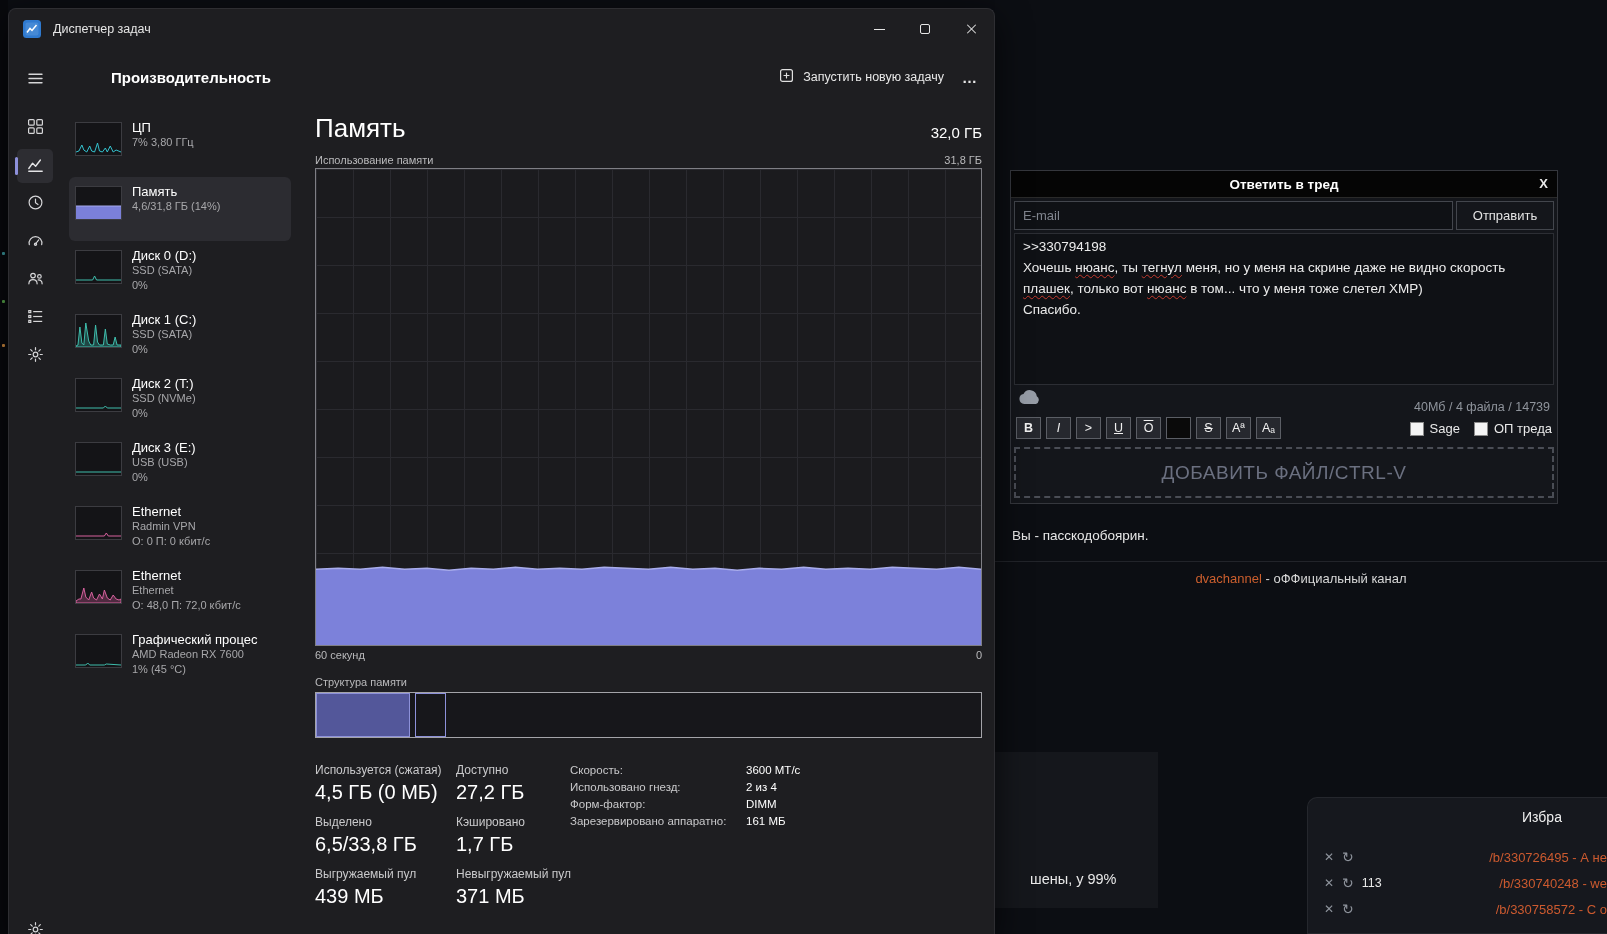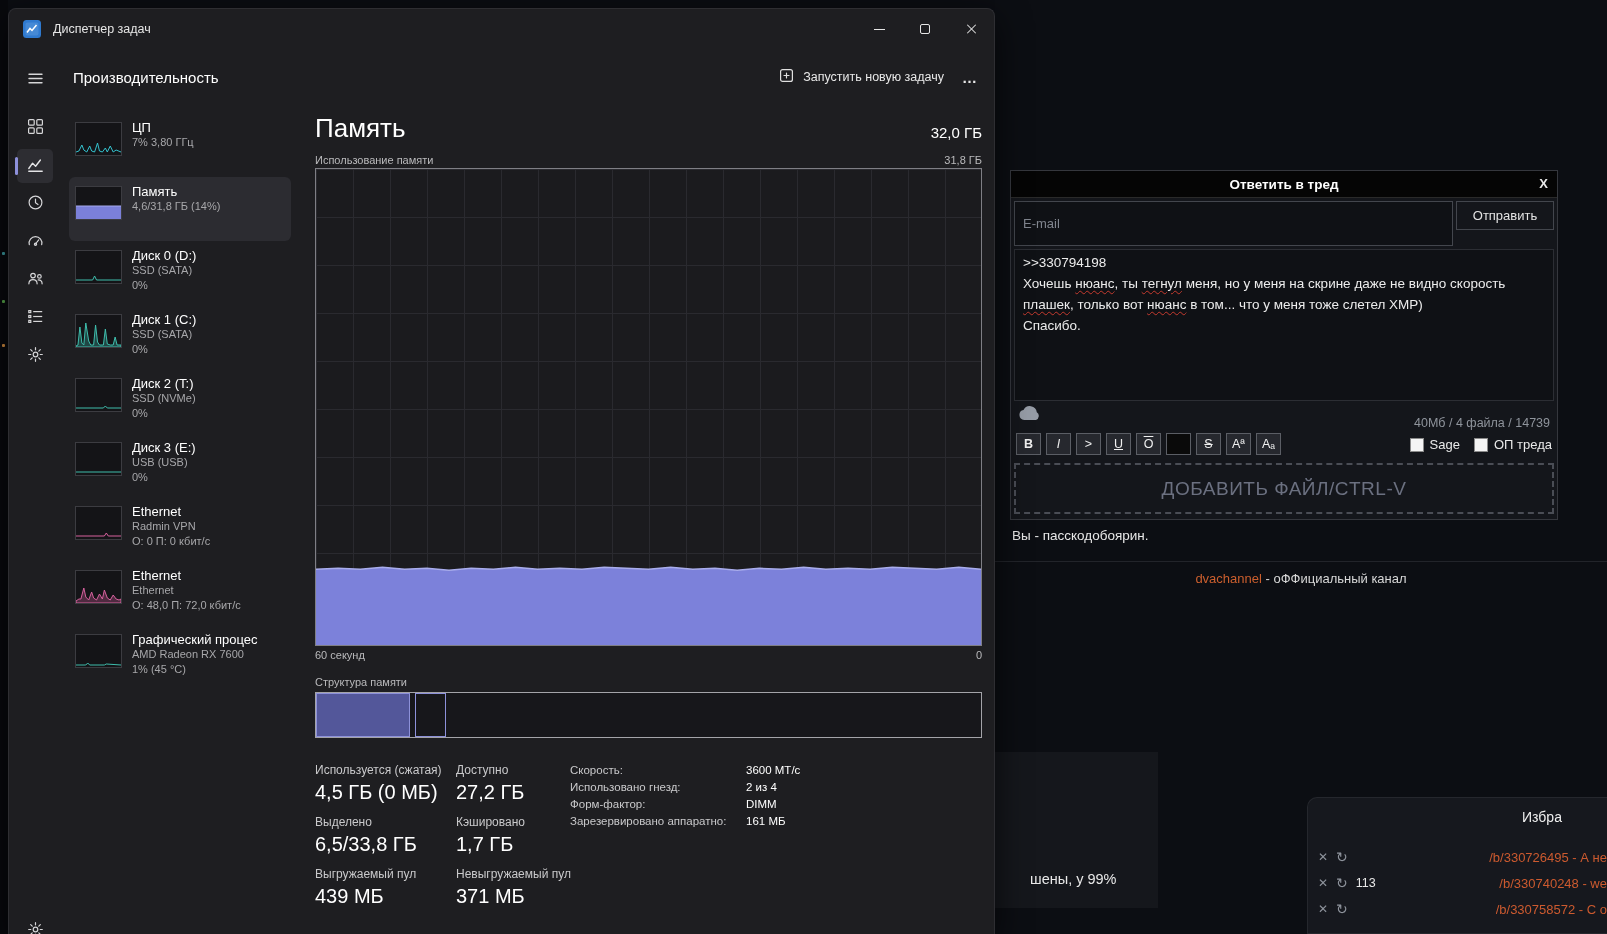--- a/index.html
+++ b/index.html
@@ -14,21 +14,21 @@
   
   .board-bg{position:absolute;left:995px;top:0;right:0;bottom:0;background:#0c0e13;}
   .light-patch{position:absolute;left:995px;top:752px;width:163px;height:156px;background:#15171c;}
   .page-fragment{position:absolute;left:1030px;top:871px;font-size:14.5px;color:#e9e9e9;}
 
   .reply-panel{position:absolute;left:1010px;top:170px;width:548px;background:#14161b;border:1px solid #35373d;}
   .reply-header{height:27px;background:#050505;display:flex;align-items:center;position:relative;border-bottom:1px solid #2a2a2a;}
   .reply-title{flex:1;text-align:center;color:#fff;font-weight:bold;font-size:13.5px;}
   .reply-close{position:absolute;right:9px;top:5px;color:#e8e8e8;font-weight:bold;font-size:13px;cursor:pointer;}
   .email-row{display:flex;gap:3px;margin:3px;}
-  .email-input{flex:1;background:#0f1115;border:1px solid #43464d;color:#c8c8c8;font-size:13px;padding:0 8px;height:45px;outline:none;font-family:"Liberation Sans",sans-serif;}
+  .email-input{flex:1;background:#0f1115;border:1px solid #43464d;color:#c8c8c8;font-size:13px;padding:0 8px;height:29px;outline:none;font-family:"Liberation Sans",sans-serif;}
   .email-input::placeholder{color:#80858e;}
   .send-btn{width:98px;height:29px;background:#14161b;border:1px solid #43464d;color:#e3e3e3;font-size:13px;font-family:"Liberation Sans",sans-serif;cursor:pointer;}
   .comment-box{margin:3px;background:#0f1115;border:1px solid #2c2e34;min-height:152px;padding:3px 8px;color:#ececec;font-size:13.5px;line-height:1.55;cursor:text;}
   .misspell{text-decoration:underline wavy #c43a2e 1px;text-underline-offset:2px;}
   .attach-row{display:flex;align-items:center;padding:1px 7px 0;height:22px;}
   .limits{margin-left:auto;color:#8f949c;font-size:12.5px;margin-top:14px;}
   .fmt-row{display:flex;align-items:center;padding:7px 5px 6px;gap:5px;}
   .fmt-btn{min-width:25px;height:22px;background:#26282e;border:1px solid #5b5e65;color:#f0f0f0;font-size:12.5px;display:flex;align-items:center;justify-content:center;padding:0 4px;cursor:pointer;font-family:"Liberation Sans",sans-serif;}
   .fmt-bold{font-weight:bold;}
   .fmt-italic{font-style:italic;}
@@ -38,21 +38,21 @@
   .fmt-spoiler{background:#0a0a0a;width:25px;}
   .chk-group{margin-left:auto;display:flex;align-items:center;gap:14px;}
   .chk-wrap{display:flex;align-items:flex-end;gap:6px;cursor:pointer;}
   .chk{width:14px;height:14px;background:#f4f4f4;border:1px solid #8a8a8a;flex:none;}
   .chk-label{color:#eaeaea;font-size:13px;}
   .dropzone{margin:2px 3px 5px;border:2px dashed #4a4d55;height:51px;display:flex;align-items:center;justify-content:center;color:#6b7080;font-size:19px;letter-spacing:.5px;cursor:pointer;}
   .passcode{position:absolute;left:1012px;top:528px;color:#e8e8e8;font-size:13.5px;}
   .channel-line{position:absolute;left:995px;right:0;top:561px;border-top:1px solid #22242a;padding-top:9px;text-align:center;font-size:13px;color:#d8d8d8;}
   .channel-line a{color:#cc5f2e;text-decoration:none;cursor:pointer;}
 
-  .fav-panel{position:absolute;left:1307px;top:797px;right:0;bottom:0;background:#16181e;border:1px solid #25272d;border-right:none;border-radius:10px 0 0 0;padding:12px 0 0 10px;overflow:hidden;text-align:center;}
+  .fav-panel{position:absolute;left:1307px;top:797px;right:0;bottom:0;background:#16181e;border:1px solid #25272d;border-right:none;border-radius:10px 0 0 0;padding:12px 0 0 16px;overflow:hidden;text-align:center;}
   .fav-title{position:absolute;top:11px;left:214px;color:#f0f0f0;font-size:14px;white-space:nowrap;}
   .fav-rows{margin-top:34px;}
   .fav-row{display:flex;align-items:center;height:26px;gap:8px;white-space:nowrap;overflow:hidden;}
   .fav-x{color:#8e939c;font-size:12px;cursor:pointer;}
   .fav-refresh{color:#8e939c;font-size:14px;cursor:pointer;}
   .fav-count{color:#e8e8e8;font-size:12.5px;min-width:0;}
   .fav-link{margin-left:auto;color:#cc5a2f;font-size:13px;text-decoration:none;cursor:pointer;overflow:hidden;}
 
   
   .tm-window{position:absolute;left:8px;top:8px;width:987px;height:926px;background:#1e1e21;border-radius:8px 8px 0 0;box-shadow:0 10px 34px rgba(0,0,0,.65);overflow:hidden;border:1px solid #2e2e32;border-bottom:none;}
@@ -71,21 +71,21 @@
   .tm-body{position:absolute;top:40px;left:0;right:0;bottom:0;display:flex;}
   .tm-rail{width:52px;display:flex;flex-direction:column;align-items:center;padding-top:14px;flex:none;}
   .rail-btn{width:36px;height:34px;display:flex;align-items:center;justify-content:center;margin-bottom:4px;border-radius:5px;position:relative;cursor:pointer;}
   .rail-btn.hamburger{margin-bottom:14px;}
   .rail-btn.selected{background:#2d2d32;}
   .rail-btn.selected::before{content:"";position:absolute;left:-2px;top:8px;width:3px;height:18px;border-radius:2px;background:#8d90da;}
   .rail-bottom{margin-top:auto;margin-bottom:-14px;}
 
   .tm-content{flex:1;display:flex;flex-direction:column;min-width:0;}
   .tm-header{height:56px;display:flex;align-items:center;padding:0 16px 0 12px;flex:none;}
-  .tm-page-title{font-size:15px;font-weight:normal;color:#fff;}
+  .tm-page-title{font-size:15px;font-weight:bold;color:#fff;margin-left:38px;}
   .tm-header-actions{margin-left:auto;display:flex;align-items:center;gap:10px;}
   .run-task{display:flex;align-items:center;gap:9px;color:#e8e8e8;font-size:12.5px;padding:6px 8px;border-radius:4px;cursor:pointer;}
   .more-btn{color:#e8e8e8;font-size:15px;font-weight:bold;letter-spacing:1px;cursor:pointer;}
 
   .tm-main{flex:1;display:flex;min-height:0;}
   .tm-list{width:238px;padding:8px 8px 0;flex:none;overflow:hidden;}
   .perf-item{display:flex;gap:10px;padding:7px 6px;border-radius:6px;height:64px;align-items:flex-start;cursor:pointer;}
   .perf-item.selected{background:#2c2c31;}
   .thumb{width:47px;height:34px;background:#141417;border:1px solid #3c3c41;flex:none;margin-top:2px;}
   .thumb svg{display:block;width:100%;height:100%;}

